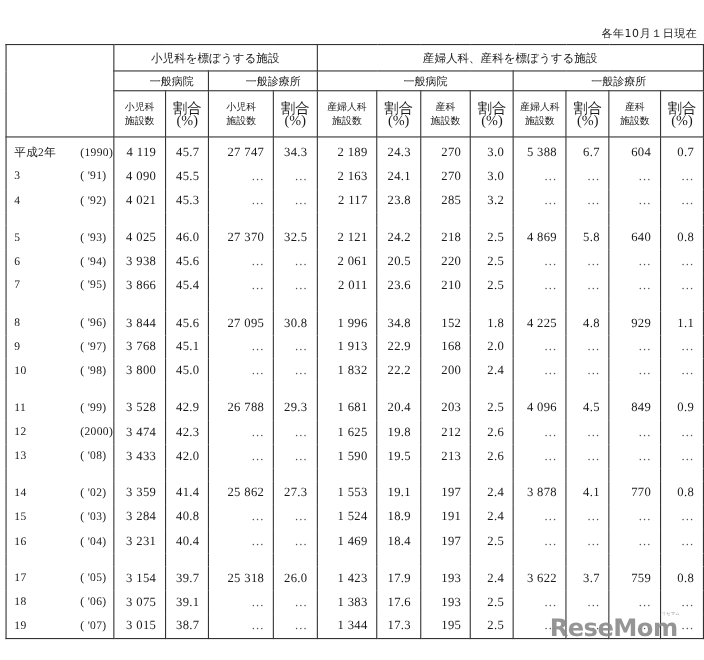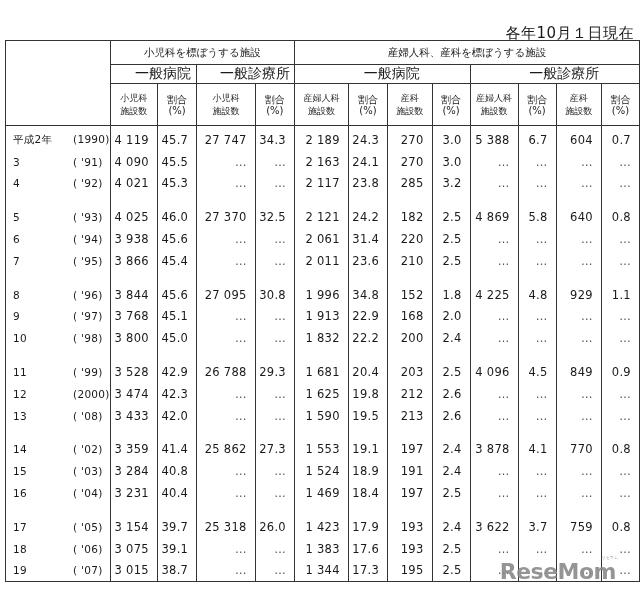--- a/index.html
+++ b/index.html
@@ -1,25 +1,25 @@
 <!DOCTYPE html>
 <html><head>
 <meta charset="utf-8">
 <style>
   html, body { margin: 0; padding: 0; background: #ffffff; }
   body { width: 640px; height: 600px; position: relative; overflow: hidden;
          font-family: "DejaVu Sans", "Liberation Sans", sans-serif; color: #1a1a1a; }
-  .note { position: absolute; right: 6px; top: 24px; font-size: 15px; letter-spacing: 0.5px; }
-  table { position: absolute; left: 5px; top: 40px; border-collapse: collapse; table-layout: fixed; }
+  .note { position: absolute; right: 6px; top: 24px; font-size: 10px; letter-spacing: 0.5px; }
+  table { position: absolute; left: 5px; top: 40px; border-collapse: collapse; table-layout: fixed; font-family: Liberation Serif, serif; }
   td, th { padding: 0; font-weight: normal; }
   .hdr { border: 1.3px solid #333; text-align: center; font-size: 10px; }
   .h1 { height: 23px; font-size: 10.5px; }
-  .h2 { height: 17px; font-size: 14px; padding-left: 19px; }
+  .h2 { height: 17px; font-size: 10px; padding-left: 19px; }
   .h3 { height: 41px; font-size: 9px; line-height: 13px; }
-  .pct { font-size: 10px; line-height: 11px; margin-top: 48px; }
+  .pct { font-size: 13px; line-height: 11px; margin-top: 48px; }
   .data td { height: 21.8px; font-size: 11.5px; text-align: right; padding-right: 8px;
              border-left: 1.3px solid #333; border-right: 1.3px solid #333; white-space: pre; letter-spacing: 0.3px; }
   .data td.lbl { text-align: left; padding-left: 7px; padding-right: 0; font-size: 10.5px; }
   .lbl .yr { display: inline-block; width: 60px; }
   .lbl .era { display: inline-block; }
   .gap td { height: 12px; }
   .first td { padding-top: 3px; }
   .last td { border-bottom: 1.3px solid #333; }
   .dots { color: #555; font-size: 9px; }
   .wm { position: absolute; right: 24px; bottom: 16px; font-family: "DejaVu Sans", sans-serif;
@@ -136,35 +136,35 @@
         <td></td>
       </tr>
       <tr class="data">
         <td class="lbl"><span class="yr">5</span><span class="era">( '93)</span></td>
         <td>4 025</td>
         <td>46.0</td>
         <td>27 370</td>
         <td>32.5</td>
         <td>2 121</td>
         <td>24.2</td>
-        <td>182</td>
+        <td>218</td>
         <td>2.5</td>
         <td>4 869</td>
         <td>5.8</td>
         <td>640</td>
         <td>0.8</td>
       </tr>
       <tr class="data">
         <td class="lbl"><span class="yr">6</span><span class="era">( '94)</span></td>
         <td>3 938</td>
         <td>45.6</td>
         <td class="dots">…</td>
         <td class="dots">…</td>
         <td>2 061</td>
-        <td>31.4</td>
+        <td>20.5</td>
         <td>220</td>
         <td>2.5</td>
         <td class="dots">…</td>
         <td class="dots">…</td>
         <td class="dots">…</td>
         <td class="dots">…</td>
       </tr>
       <tr class="data">
         <td class="lbl"><span class="yr">7</span><span class="era">( '95)</span></td>
         <td>3 866</td>

